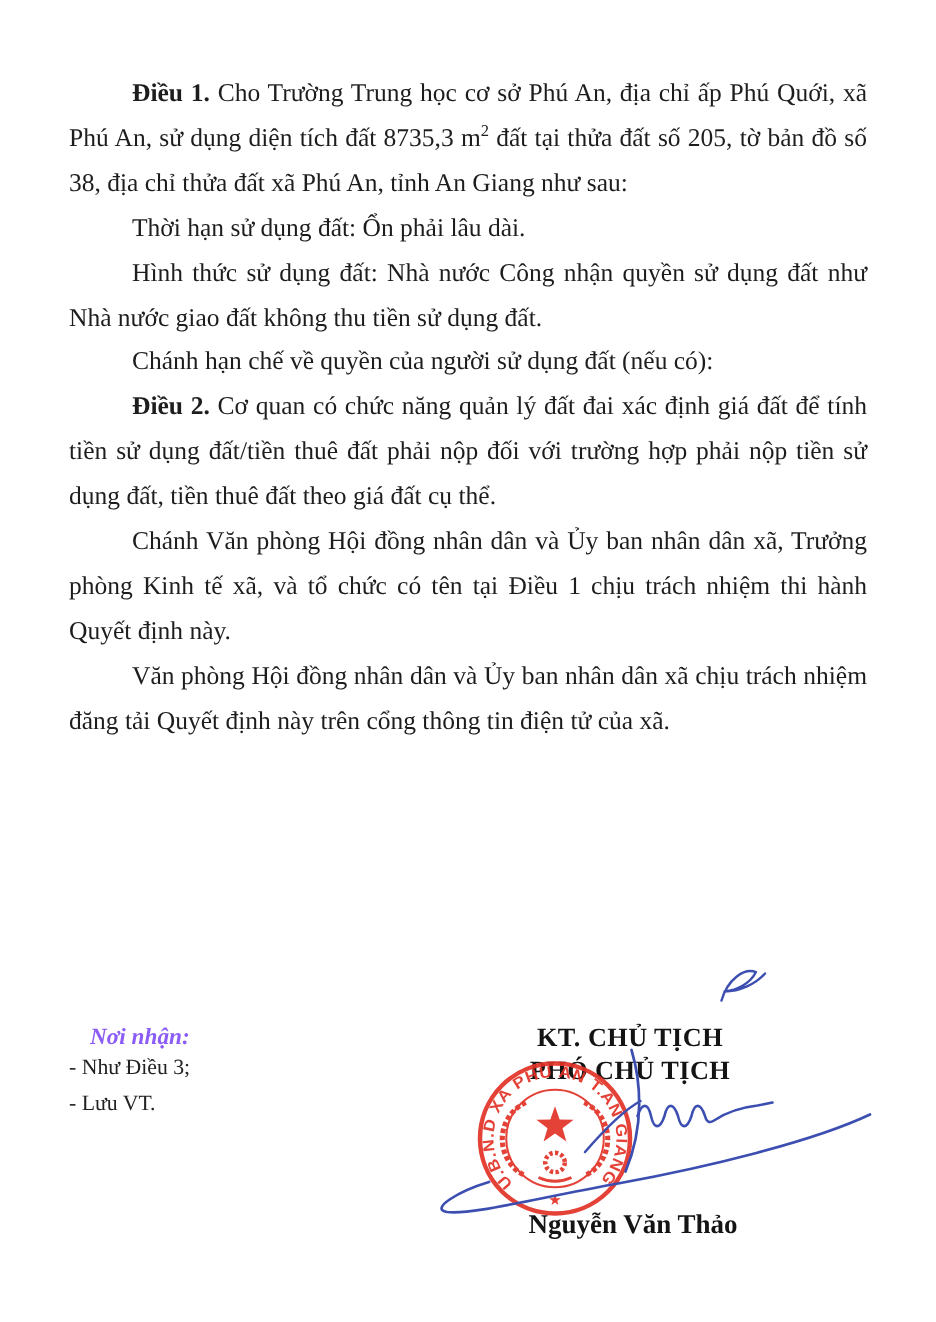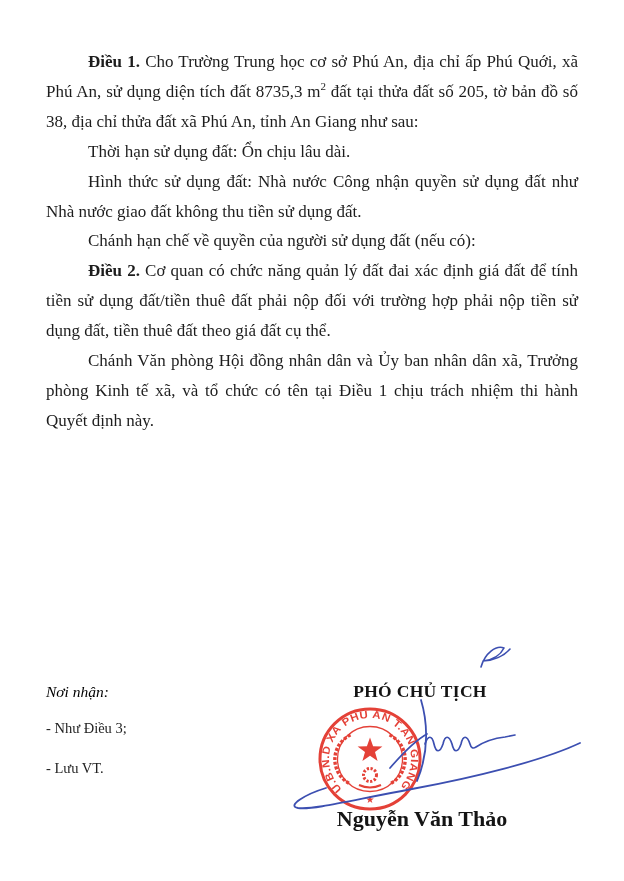--- a/index.html
+++ b/index.html
@@ -25,38 +25,38 @@
     text-align-last:left;
     color:#1d1d1d;
   }
   .lead{font-weight:bold;}
   sup{font-size:11px;line-height:0;}
   
   .recipients{
     position:absolute;left:46px;top:683px;width:220px;
   }
   .recipients .title{
-    font-weight:normal;font-style:italic;font-size:15.5px;
-    color:#000000;
+    font-weight:bold;font-style:italic;font-size:15.5px;
+    margin-left:14px;color:#8b5cf6;
   }
   .recipients .item{
-    font-size:14.5px;line-height:23.5px;color:#222;margin-top:16px;
+    font-size:14.5px;line-height:23.5px;color:#222;
   }
   .recipients .item:first-of-type{margin-top:5px;}
   .sign-block{
     position:absolute;left:308px;top:681px;width:224px;
     text-align:center;z-index:1;
   }
   .sign-block .line{
     font-weight:bold;font-size:17.5px;line-height:21.5px;
     color:#141414;letter-spacing:.3px;white-space:nowrap;
   }
   .signer-name{
     position:absolute;left:330px;top:806px;width:184px;
-    text-align:center;font-weight:bold;font-size:22px;
+    text-align:center;font-weight:bold;font-size:18px;
     color:#141414;z-index:4;white-space:nowrap;
   }
   
   .seal-svg{position:absolute;left:317px;top:706px;z-index:2;opacity:.92;}
   .sig-svg{position:absolute;left:270px;top:640px;z-index:3;}
   .seal-stroke{stroke:#e23127;fill:none;}
   .seal-fill{fill:#e23127;}
   .seal-ring-text{
     font-family:"Liberation Sans", sans-serif;
     font-weight:bold;font-size:10.5px;
@@ -64,34 +64,36 @@
   }
   .ink{stroke:#3c4fb1;fill:none;stroke-linecap:round;stroke-linejoin:round;}
 </style>
 </head>
 <body>
 
 <div class="page">
 
   <div class="doc-body">
     <p><span class="lead">Điều 1.</span><span> Cho Trường Trung học cơ sở Phú An, địa chỉ ấp Phú Quới, xã Phú An, sử dụng diện tích đất 8735,3 m</span><sup>2</sup><span> đất tại thửa đất số 205, tờ bản đồ số 38, địa chỉ thửa đất xã Phú An, tỉnh An Giang như sau:</span></p>
-    <p>Thời hạn sử dụng đất: Ổn chịu lâu dài.</p>
+    <p>Thời hạn sử dụng đất: Ổn phải lâu dài.</p>
     <p>Hình thức sử dụng đất: Nhà nước Công nhận quyền sử dụng đất như Nhà nước giao đất không thu tiền sử dụng đất.</p>
     <p>Chánh hạn chế về quyền của người sử dụng đất (nếu có):</p>
     <p><span class="lead">Điều 2.</span><span> Cơ quan có chức năng quản lý đất đai xác định giá đất để tính tiền sử dụng đất/tiền thuê đất phải nộp đối với trường hợp phải nộp tiền sử dụng đất, tiền thuê đất theo giá đất cụ thể.</span></p>
     <p>Chánh Văn phòng Hội đồng nhân dân và Ủy ban nhân dân xã, Trưởng phòng Kinh tế xã, và tổ chức có tên tại Điều 1 chịu trách nhiệm thi hành Quyết định này.</p>
+    <p>Văn phòng Hội đồng nhân dân và Ủy ban nhân dân xã chịu trách nhiệm đăng tải Quyết định này trên cổng thông tin điện tử của xã.</p>
   </div>
 
   <div class="recipients">
     <div class="title">Nơi nhận:</div>
     <div class="item">- Như Điều 3;</div>
     <div class="item">- Lưu VT.</div>
   </div>
 
   <div class="sign-block">
+    <div class="line">KT. CHỦ TỊCH</div>
     <div class="line">PHÓ CHỦ TỊCH</div>
   </div>
 
   <svg class="seal-svg" width="106" height="106" viewBox="0 0 106 106">
     <circle class="seal-stroke" cx="53" cy="53" r="50" stroke-width="3"></circle>
     <circle class="seal-stroke" cx="53" cy="53" r="32.5" stroke-width="1.3"></circle>
     <path id="ringPath" d="M 25.1 83 A 41 41 0 1 1 80.9 83" fill="none" stroke="none"></path>
     <text class="seal-ring-text"><textPath href="#ringPath" startOffset="0" textLength="193" lengthAdjust="spacingAndGlyphs">U.B.N.D XÃ PHÚ AN T.AN GIANG</textPath></text>
     <text class="seal-fill" x="53" y="97" font-size="10" text-anchor="middle">★</text>
 

